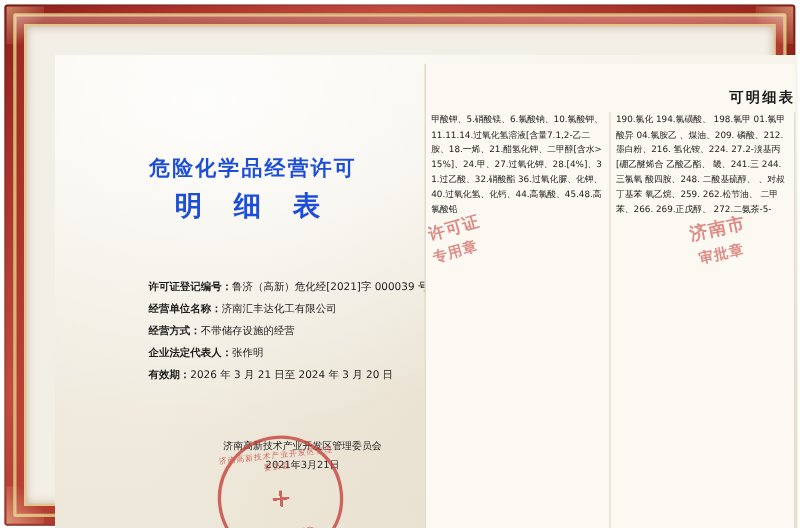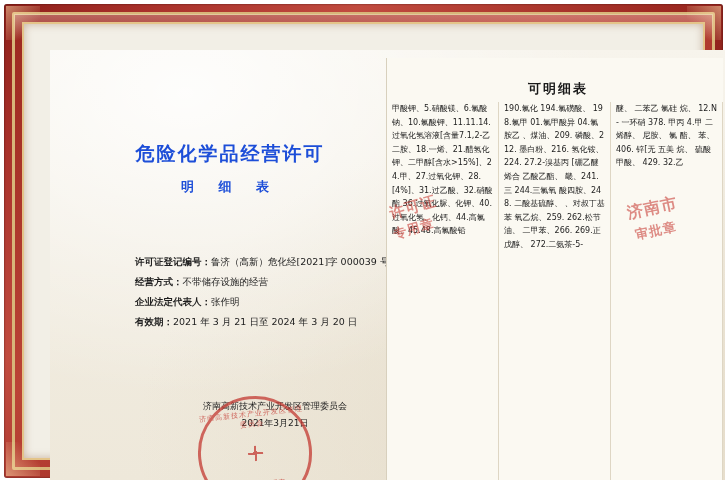--- a/index.html
+++ b/index.html
@@ -76,21 +76,21 @@
     color: #1d4ed8;
     font-family: "DejaVu Sans", "Liberation Sans", sans-serif;
     font-weight: bold;
     font-size: 19px;
     letter-spacing: 2px;
     line-height: 34px;
     margin-top: 58px;
   }
   .cert-title .l2 {
     letter-spacing: 10px;
-    font-size: 13px;
+    font-size: 25px;
   }
   .field-list {
     margin-top: 48px;
     padding-left: 10px;
   }
   .field-row {
     font-size: 9.5px;
     color: #1d1d1d;
     line-height: 20px;
     white-space: nowrap;
@@ -159,21 +159,21 @@
     position: absolute;
     left: 336px; top: 8px;
     width: 336px; height: 422px;
     background: #fbf9f2;
     border-left: 1px solid #d8d0bd;
   }
   .detail-header {
     position: absolute;
     left: 0; top: 22px;
     width: 336px;
-    text-align: center;
+    text-align: right;
     padding-left: 6px;
     box-sizing: border-box;
     font-size: 13px;
     font-weight: bold;
     color: #1a1a1a;
     letter-spacing: 2px;
   }
   .cols {
     position: absolute;
     left: 0; top: 44px;
@@ -249,27 +249,30 @@
         <div class="cert-title">
           <div>危险化学品经营许可</div>
           <div class="l2">明 细 表</div>
         </div>
 
         <div class="field-list">
           <div class="field-row">
             <span class="field-label">许可证登记编号：</span><span class="field-value">鲁济（高新）危化经[2021]字 000039 号</span>
           </div>
           <div class="field-row">
+            <span class="field-label">经营单位名称：</span><span class="field-value">济南汇丰达化工有限公司</span>
+          </div>
+          <div class="field-row">
             <span class="field-label">经营方式：</span><span class="field-value">不带储存设施的经营</span>
           </div>
           <div class="field-row">
             <span class="field-label">企业法定代表人：</span><span class="field-value">张作明</span>
           </div>
           <div class="field-row">
-            <span class="field-label">有效期：</span><span class="field-value">2021 年 3 月 21 日至 2024 年 3 月 20 日</span>
+            <span class="field-label">有效期：</span><span class="field-value">2026 年 3 月 21 日至 2024 年 3 月 20 日</span>
           </div>
         </div>
 
         <div class="issuer">
           <div>济南高新技术产业开发区管理委员会</div>
           <div>2021年3月21日</div>
         </div>
 
         <div class="seal">
           <div class="seal-top-text">济南高新技术产业开发区管理委员会</div>
@@ -297,42 +300,20 @@
 畿、241.三
 244.三氯氧
 酸四胺、248.
 二酸基硫醇、
 、对叔丁基苯
 氧乙烷、259.
 262.松节油、
 二甲苯、266.
 269.正戊醇、
 272.二氨茶-5-</div>
-          <div class="col">醚、
-二苯乙
-氯硅
-烷、
-12.N-
-一环硝
-378.
-甲丙
-4.甲
-二烯醇、
-尼胺、
-氯
-酯、
-苯、
-406.
-锌[无
-五美
-烷、
-硫酸
-甲酸、
-429.
-32.乙</div>
 
           <div class="overlay-stamp stamp-a">许可证</div>
           <div class="overlay-stamp stamp-b">专用章</div>
           <div class="overlay-stamp stamp-c">济南市</div>
           <div class="overlay-stamp stamp-d">审批章</div>
         </div>
       </div>
 
     </div>
   </div>

